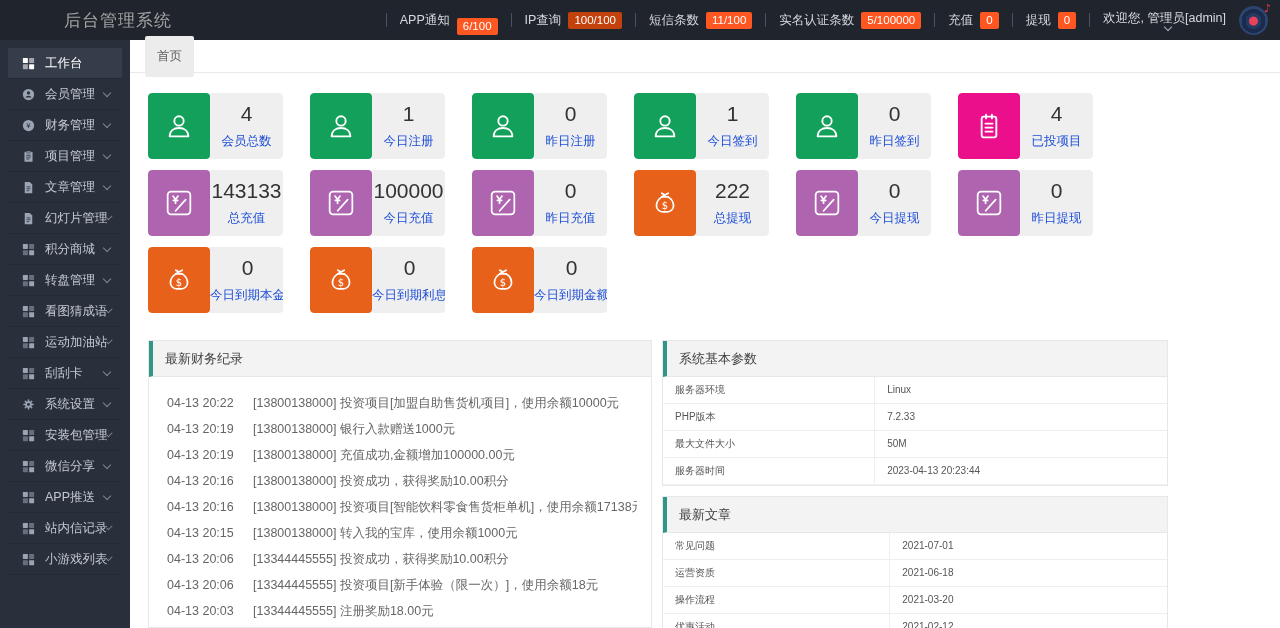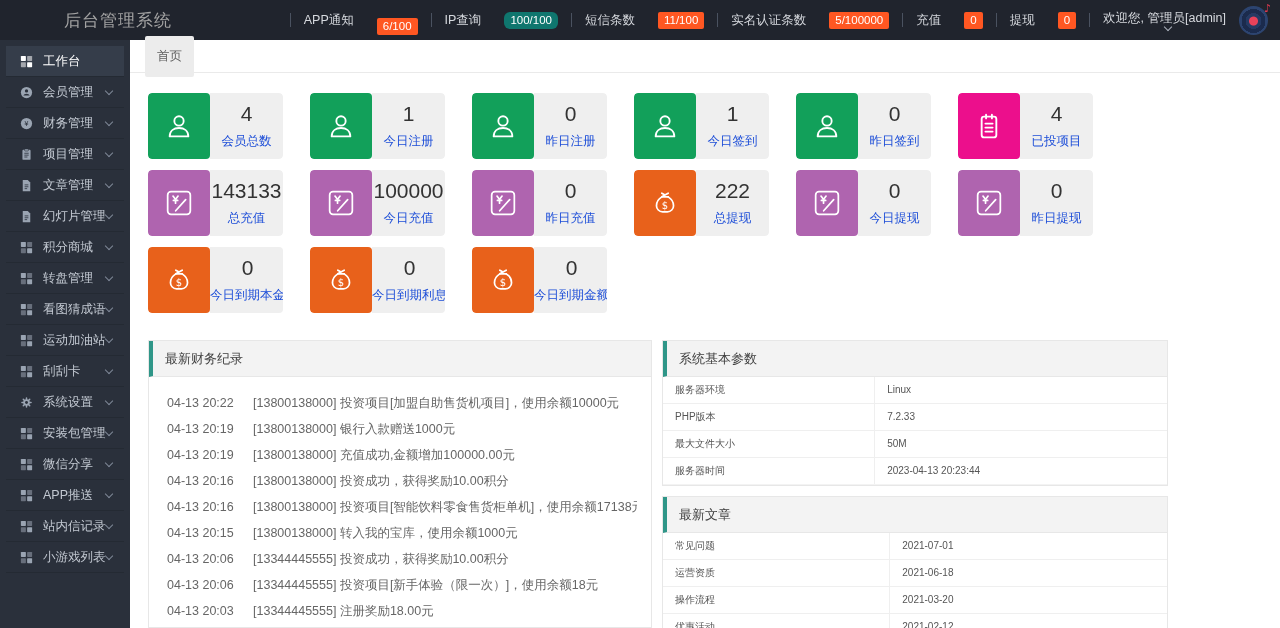--- a/index.html
+++ b/index.html
@@ -3,33 +3,33 @@
 <meta charset="utf-8">
 <style>
   html,body{margin:0;padding:0;overflow:hidden;}
   body{width:1280px;height:628px;background:#fff;font-family:"Liberation Sans","DejaVu Sans",sans-serif;-webkit-font-smoothing:antialiased;}
   *{box-sizing:border-box;}
 
   
   .header{height:40px;background:#20242d;display:flex;align-items:center;color:#e6e8ec;}
   .logo{padding-left:64px;font-size:17px;color:#a3a3a3;letter-spacing:1px;white-space:nowrap;}
   .header-right{margin-left:auto;display:flex;align-items:center;height:100%;padding-right:12px;}
-  .hstat{display:flex;align-items:center;font-size:12.5px;color:#d6d9de;white-space:nowrap;cursor:pointer;gap:16px;}
+  .hstat{display:flex;align-items:center;font-size:12.5px;color:#d6d9de;white-space:nowrap;cursor:pointer;}
   .hsep{width:1px;height:14px;background:#4a5260;margin:0 13px;}
   .hbadge{background:#ff5722;color:#fff;font-size:11.5px;line-height:15px;padding:1px 6px;border-radius:2px;margin-left:7px;}
   .welcome{display:flex;align-items:center;font-size:12.5px;color:#d6d9de;cursor:pointer;flex-direction:column;}
   .chev{width:6px;height:6px;border-right:1.5px solid #aab1bc;border-bottom:1.5px solid #aab1bc;transform:rotate(45deg);display:inline-block;margin:-3px 0 0 6px;}
   .avatar{position:relative;width:29px;height:29px;border-radius:50%;margin-left:13px;cursor:pointer;flex-shrink:0;
     background:radial-gradient(circle at 50% 52%, #e8425a 0 4px, #253a63 5px 8px, #1b2b4d 8px 12px, #2c4470 12px 15px);}
   .avatar .note{position:absolute;top:-4px;right:-3px;font-size:11px;color:#e0394f;font-family:"DejaVu Sans",sans-serif;}
 
   
   .app{display:flex;height:588px;}
   .sidebar{width:130px;background:#2a303b;flex-shrink:0;overflow:hidden;}
-  .smenu{list-style:none;margin:0;padding:6px;}
+  .smenu{list-style:none;margin:8px;padding:0;}
   .sitem{height:31px;display:flex;align-items:center;padding:0 12px 0 13px;border-bottom:1px solid #242a33;color:#c3c9d2;font-size:12.5px;cursor:pointer;white-space:nowrap;}
   .sitem .sicon{width:15px;height:15px;margin-right:9px;color:#9aa4b2;flex-shrink:0;}
   .sitem .sicon svg{width:15px;height:15px;display:block;}
   .sitem.active{background:#353d4a;color:#fff;}
   .sitem.active .sicon{color:#fff;}
   .sitem .schev{margin-left:auto;width:6px;height:6px;border-right:1.5px solid #7f8897;border-bottom:1.5px solid #7f8897;transform:rotate(45deg);margin-top:-3px;}
 
   .main{flex:1;display:flex;flex-direction:column;background:#fff;min-width:0;}
   .tabbar{height:33px;border-bottom:1px solid #eaeaea;display:flex;align-items:center;padding-left:15px;background:#fff;flex-shrink:0;}
   .tab-home{background:#ececec;color:#616161;font-size:12.5px;padding:12px 12px;border-radius:2px;cursor:pointer;}
@@ -68,21 +68,21 @@
   <div class="logo">后台管理系统</div>
   <div class="header-right" id="header-right">
       <span class="hsep"></span>
       <div class="hstat">
         <span>APP通知</span>
         <span class="hbadge" style="background: rgb(255, 87, 34); margin-top: 13px;">6/100</span>
       </div>
       <span class="hsep"></span>
       <div class="hstat">
         <span>IP查询</span>
-        <span class="hbadge" style="background: #0f766e; border-radius: 6px;">100/100</span>
+        <span class="hbadge" style="background: #c2410c;">100/100</span>
       </div>
       <span class="hsep"></span>
       <div class="hstat">
         <span>短信条数</span>
         <span class="hbadge" style="background: rgb(255, 87, 34);">11/100</span>
       </div>
       <span class="hsep"></span>
       <div class="hstat">
         <span>实名认证条数</span>
         <span class="hbadge" style="background: rgb(255, 87, 34);">5/100000</span>

